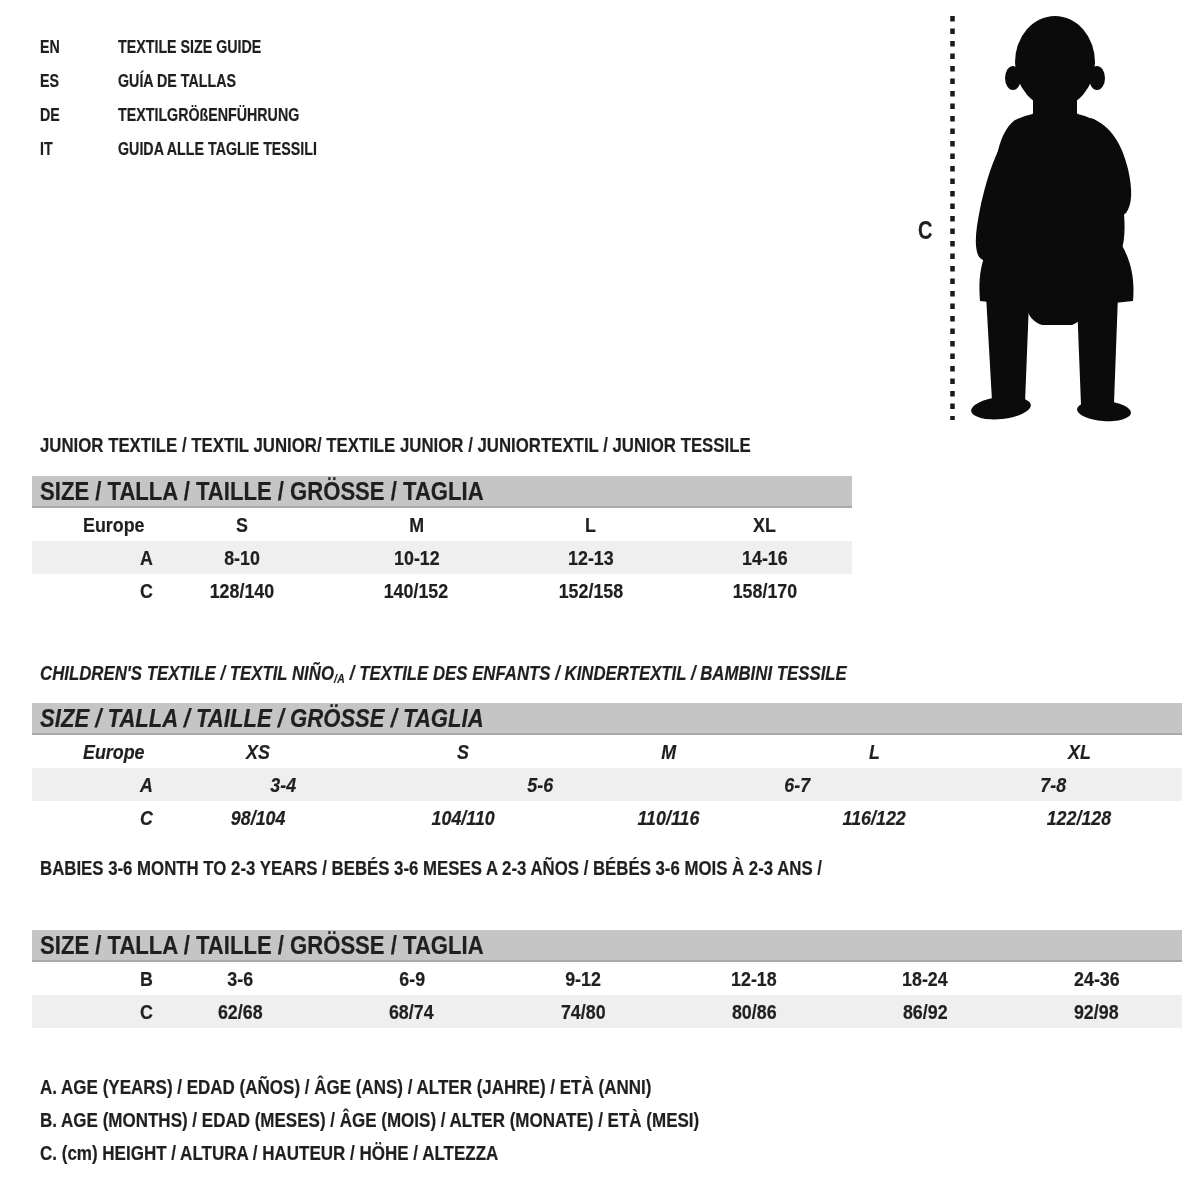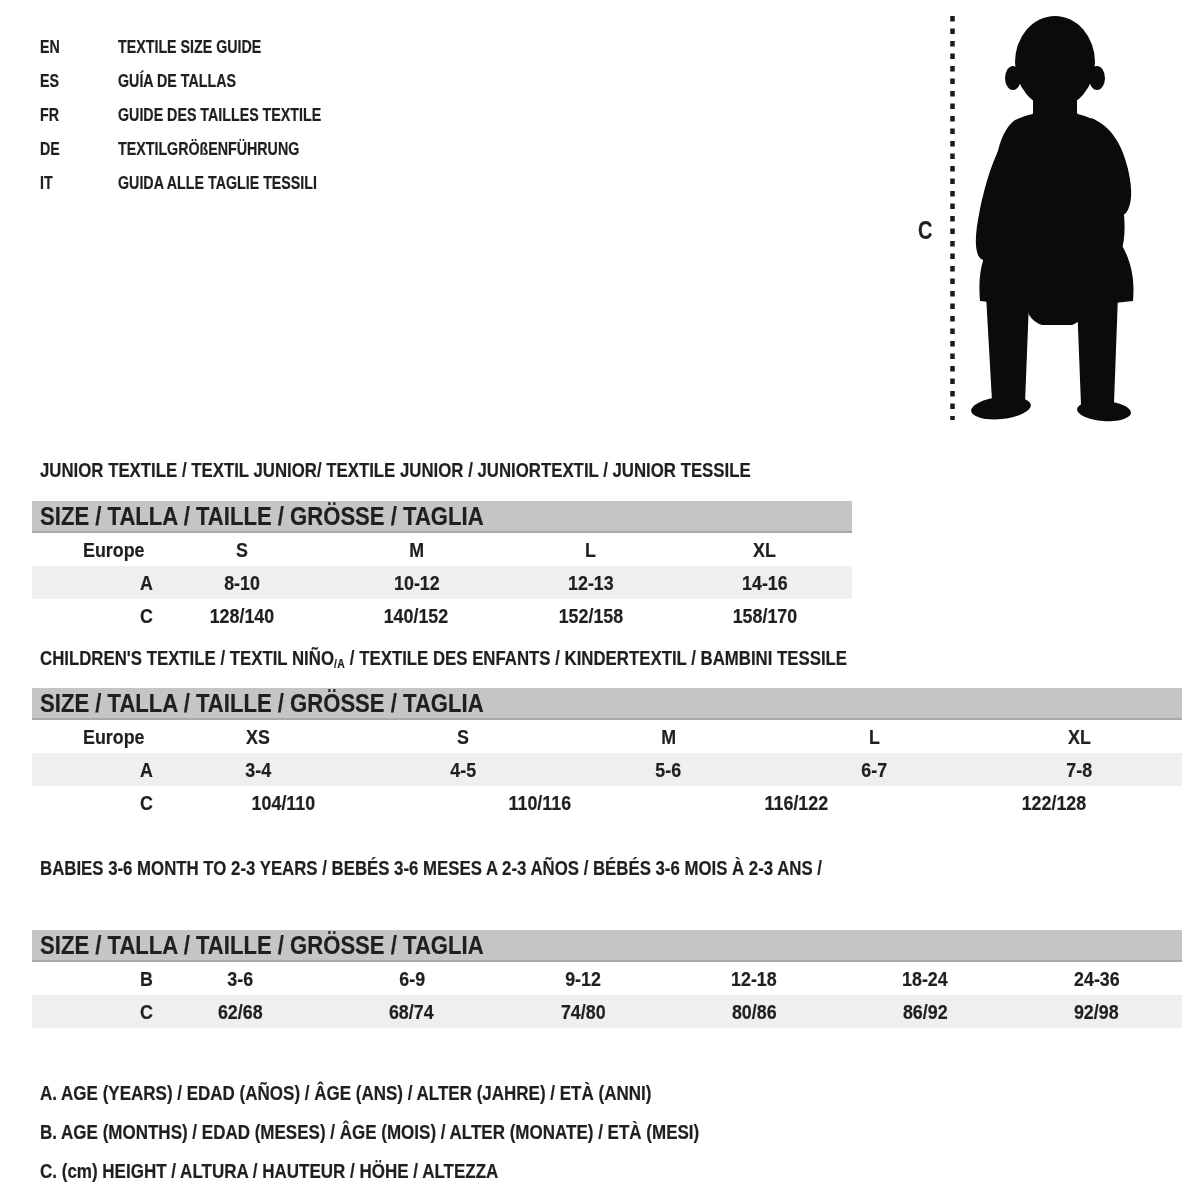--- a/index.html
+++ b/index.html
@@ -22,22 +22,22 @@
   .lang-code { width: 78px; flex: 0 0 78px; }
 
   
   .dash-line { position: absolute; left: 948px; top: 16px; }
   .height-label { position: absolute; left: 918px; top: 216px; font-size: 25px; line-height: 28px; }
   .silhouette { position: absolute; left: 963px; top: 12px; }
   .silhouette * { fill: var(--sil, #0b0b0b); }
 
   
   .sec { position: absolute; left: 32px; }
-  .sec-junior   { top: 457px; width: 820px; }
-  .sec-children { top: 645px; width: 1150px; }
+  .sec-junior   { top: 432px; width: 820px; }
+  .sec-children { top: 660px; width: 1150px; font-style: italic; }
   .sec-babies   { top: 851px; width: 1150px; }
   .title { font-size: 21px; line-height: 26px; padding-left: 8px; }
   .sec-babies .title { line-height: 33px; }
   .sub { font-size: 0.62em; vertical-align: -0.25em; letter-spacing: 0.5px; }
 
   .tbl { position: absolute; left: 0; right: 0; }
   .sec-junior   .tbl { top: 44px; }
   .sec-children .tbl { top: 43px; }
   .sec-babies   .tbl { top: 79px; }
 
@@ -47,39 +47,35 @@
     border-bottom: 2px solid var(--bar-edge, #a9a9a9);
     font-size: 26px;
   }
   .row { display: flex; height: 33px; line-height: 33px; font-size: 21px; }
   .row.shaded { background: var(--shade, #efefef); }
   .cell-label { flex: 0 0 115px; padding-left: 8px; text-align: right; }
   .cell-val { flex: 1 1 0; display: flex; justify-content: center; align-items: center; }
 
   
   .legend { position: absolute; left: 40px; top: 1071px; }
-  .legend-line { height: 33px; line-height: 33px; font-size: 20px; margin-top: 6px; }
+  .legend-line { height: 33px; line-height: 33px; font-size: 20px; }
 </style>
 </head>
 <body>
 
 <div class="page" style="--bg: #ffffff; --text: #1f1f1f; --bar: #c5c5c5; --bar-edge: #a9a9a9; --shade: #efefef; --sil: #0b0b0b;">
 
   <div class="lang-block">
       <div class="lang-row">
         <span class="lang-code"><span class="cxl">EN</span></span>
         <span class="lang-title"><span class="cxl">TEXTILE SIZE GUIDE</span></span>
       </div>
       <div class="lang-row">
         <span class="lang-code"><span class="cxl">ES</span></span>
         <span class="lang-title"><span class="cxl">GUÍA DE TALLAS</span></span>
-      </div>
-      <div class="lang-row">
-        <span class="lang-code"><span class="cxl">FR</span></span>
-        <span class="lang-title"><span class="cxl">GUIDE DES TAILLES TEXTILE</span></span>
       </div>
       <div class="lang-row">
         <span class="lang-code"><span class="cxl">DE</span></span>
         <span class="lang-title"><span class="cxl">TEXTILGRÖßENFÜHRUNG</span></span>
       </div>
       <div class="lang-row">
         <span class="lang-code"><span class="cxl">IT</span></span>
         <span class="lang-title"><span class="cxl">GUIDA ALLE TAGLIE TESSILI</span></span>
       </div>
     </div>
@@ -184,34 +180,34 @@
           <div class="cell-val">
             <span class="cxc">XL</span>
           </div>
         </div>
         <div class="row shaded">
           <div class="cell-label"><span class="cx">A</span></div>
           <div class="cell-val">
             <span class="cxc">3-4</span>
           </div>
           <div class="cell-val">
-            <span class="cxc">4-5</span>
-          </div>
-          <div class="cell-val">
             <span class="cxc">5-6</span>
           </div>
           <div class="cell-val">
             <span class="cxc">6-7</span>
           </div>
           <div class="cell-val">
             <span class="cxc">7-8</span>
           </div>
         </div>
         <div class="row">
           <div class="cell-label"><span class="cx">C</span></div>
+          <div class="cell-val">
+            <span class="cxc">98/104</span>
+          </div>
           <div class="cell-val">
             <span class="cxc">104/110</span>
           </div>
           <div class="cell-val">
             <span class="cxc">110/116</span>
           </div>
           <div class="cell-val">
             <span class="cxc">116/122</span>
           </div>
           <div class="cell-val">

